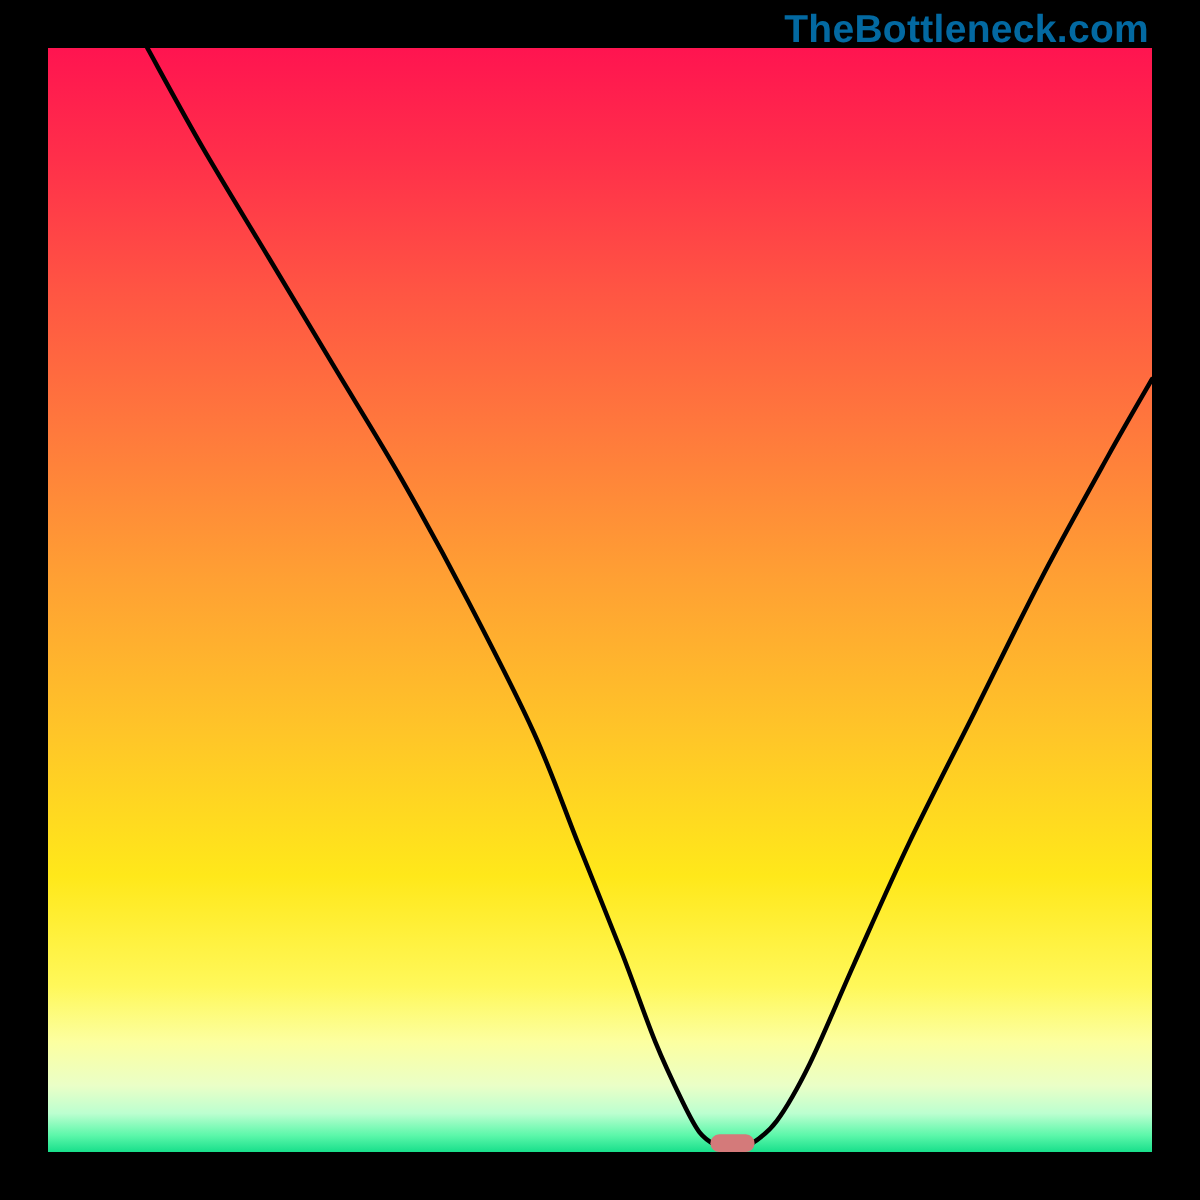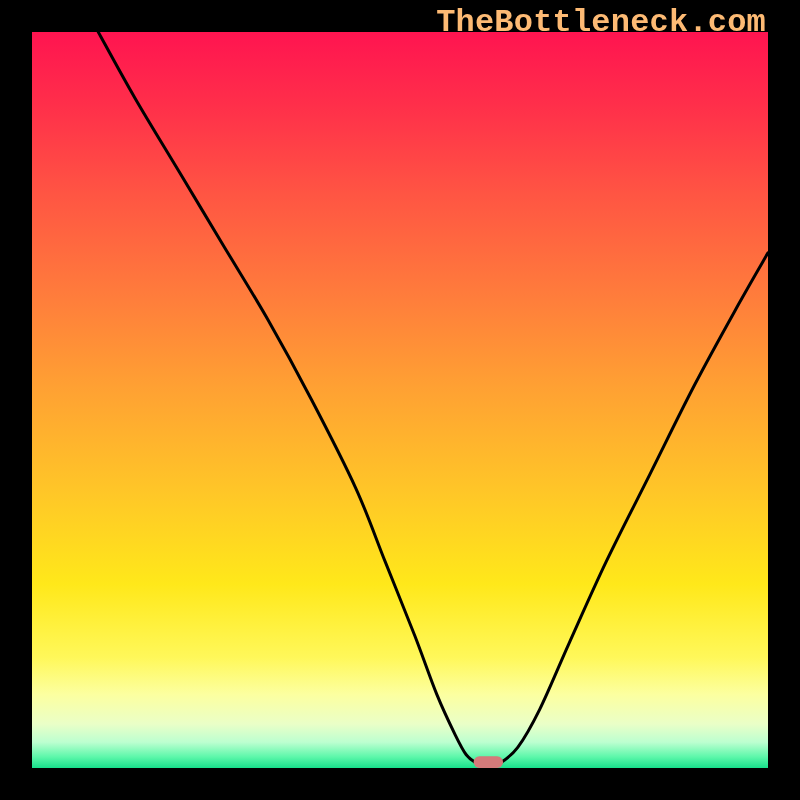--- a/index.html
+++ b/index.html
@@ -23,24 +23,24 @@
     left: 32px;
     top: 32px;
     width: 736px;
     height: 736px;
     overflow: hidden;
   }
   .watermark {
     position: absolute;
     top: 4px;
     right: 34px;
-    font-family: Liberation Mono, monospace;
-    font-size: 32px;
+    font-family: Liberation Sans, sans-serif;
+    font-size: 26px;
     font-weight: 600;
-    color: #fdba74;
+    color: #0369a1;
     letter-spacing: 0.2px;
     user-select: none;
   }
   svg {
     display: block;
   }
 </style>
 </head>
 <body>
 <div class="frame">

